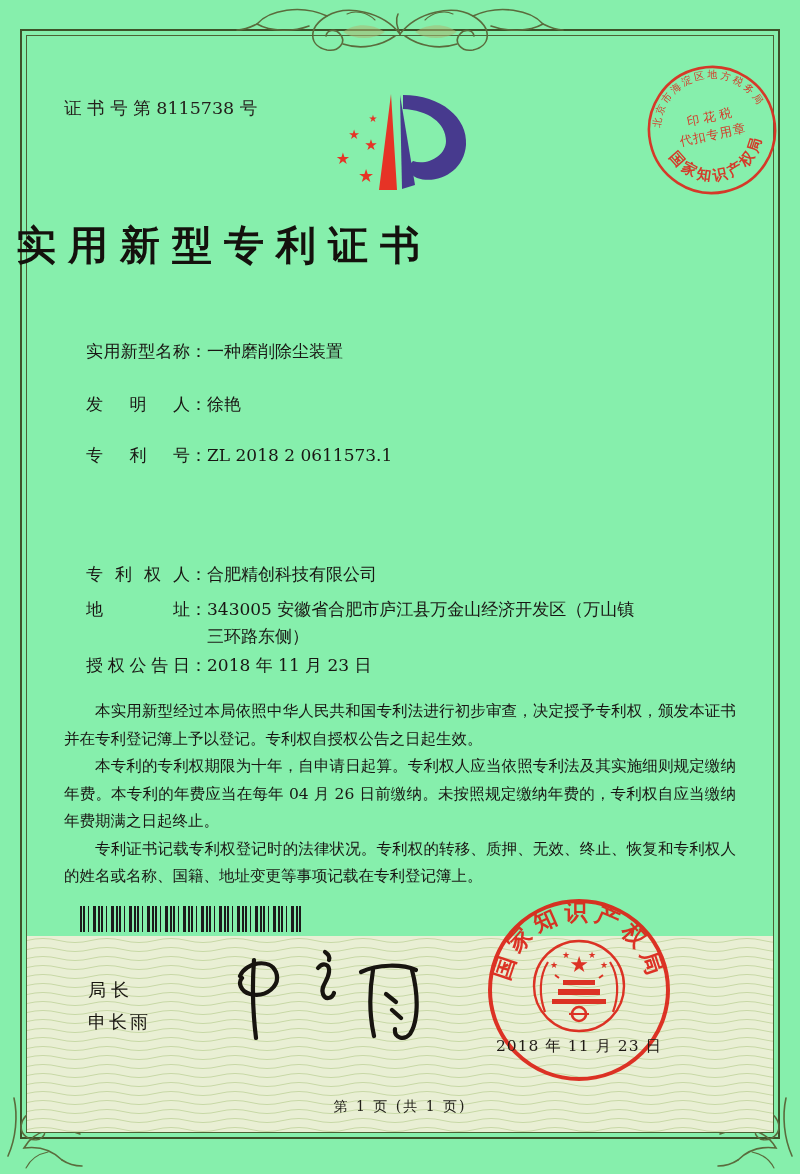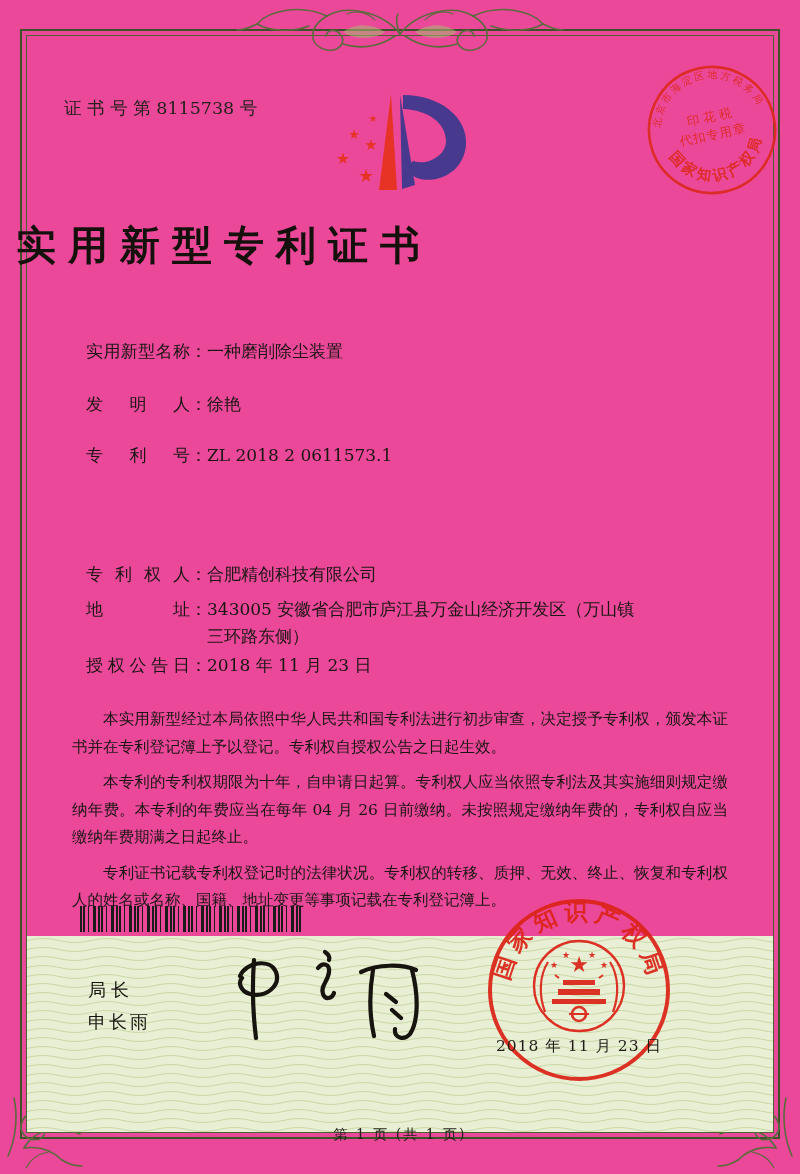--- a/index.html
+++ b/index.html
@@ -4,52 +4,52 @@
 <style>
   html,body{margin:0;padding:0;}
   body{
     width:800px;height:1174px;
     background:#f6f3e6;
     font-family:"DejaVu Serif","Liberation Serif",serif;
     color:#1d1a16;
     position:relative;
     overflow:hidden;
   }
-  .page{position:absolute;inset:0;background:#ec4899;padding-left:32px;}
+  .page{position:absolute;inset:0;background:#86efac;padding-left:32px;}
   .abs{position:absolute;}
   
   .frame-outer{position:absolute;left:20px;top:29px;right:20px;bottom:35px;border:2px solid #3d5229;}
   .frame-inner{position:absolute;left:26px;top:35px;right:26px;bottom:41px;border:1px solid #4c6134;}
   
   .cert-no{left:64px;top:96px;font-size:17.5px;color:#24211c;}
   .title{left:16px;right:0;top:218px;text-align:left;font-size:40px;font-weight:700;letter-spacing:12px;color:#14110d;}
   .frow{position:absolute;left:66px;width:700px;font-size:17px;line-height:27px;color:#191613;margin-left:20px;}
   .jlabel{display:inline-block;width:104px;text-align:justify;text-align-last:justify;vertical-align:top;}
   .fval{display:inline-block;vertical-align:top;}
   .addr-val{width:436px;}
   .colon{display:inline-block;vertical-align:top;}
   .grant-no-col{position:absolute;left:390px;top:0;}
   
   .bodytext{left:64px;top:698px;width:672px;font-size:15.5px;line-height:27.5px;text-align:justify;color:#191613;}
-  .bodytext p{margin:8px;text-indent:2em;}
+  .bodytext p{margin:0;text-indent:2em;}
   
   .barcode{left:80px;top:906px;width:222px;height:26px;
     background:repeating-linear-gradient(90deg,#1b1b1b 0 2px,transparent 2px 3px,#1b1b1b 3px 5px,transparent 5px 8px,#1b1b1b 8px 9px,transparent 9px 13px,#1b1b1b 13px 16px,transparent 16px 18px);}
   
   .band{left:27px;top:936px;width:746px;height:196px;}
   
   .officer-title{left:88px;top:972px;font-size:18px;letter-spacing:5px;color:#17140f;margin-top:6px;}
   .officer-name{left:88px;top:1010px;font-size:18px;letter-spacing:3px;color:#17140f;}
   .signature{left:226px;top:942px;}
   
   .tax-seal{left:630px;top:42px;transform:rotate(-12deg);opacity:.92;}
   .main-seal{left:483px;top:892px;opacity:.93;}
   .seal-date{left:483px;top:1036px;width:192px;text-align:center;font-size:15.5px;letter-spacing:1px;color:#1f1a15;}
   
-  .footer{left:0;right:0;top:1098px;text-align:center;font-size:14px;letter-spacing:2px;color:#22201a;margin-top:28px;}
+  .footer{left:0;right:0;top:1098px;text-align:center;font-size:14px;letter-spacing:2px;color:#22201a;}
   
   .orn-top{left:235px;top:2px;}
   .orn-bl{left:4px;top:1090px;}
   .orn-br{left:716px;top:1090px;transform:scaleX(-1);}
   svg{display:block;}
 </style>
 </head>
 <body>
 
 <div class="page">

